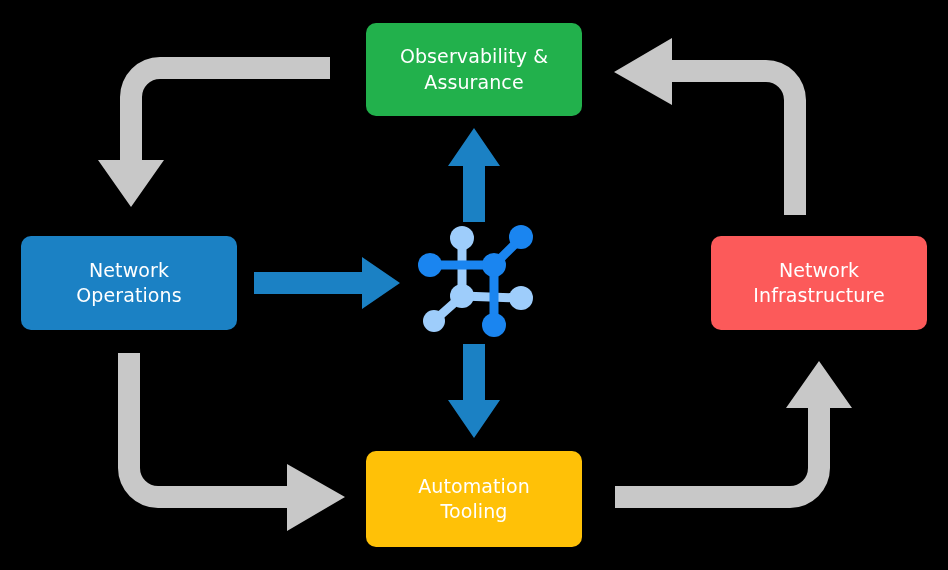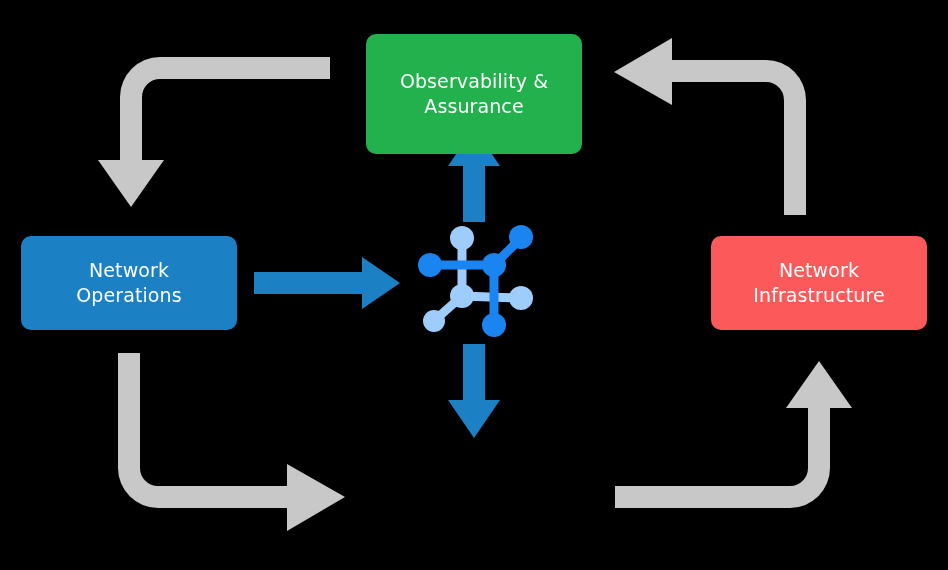--- a/index.html
+++ b/index.html
@@ -42,21 +42,21 @@
     letter-spacing: 0.1px;
     box-sizing: border-box;
     padding: 4px 10px;
     z-index: 5;
   }
   .node-label {
     display: block;
     white-space: pre-line;
   }
   
-  #box-observability { left: 366px; top: 34px;  width: 216px; height: 120px; }
+  #box-observability { left: 366px; top: 23px;  width: 216px; height: 93px; }
   #box-operations    { left: 21px;  top: 236px; width: 216px; height: 94px; }
   #box-infrastructure{ left: 711px; top: 236px; width: 216px; height: 94px; }
   #box-automation    { left: 366px; top: 451px; width: 216px; height: 96px; }
 
   svg.layer { pointer-events: none; }
   svg.layer * { pointer-events: auto; }
 </style>
 </head>
 <body>
 
@@ -160,14 +160,18 @@
   <div class="node-box" id="box-operations" style="background:#1b81c4;">
     <span class="node-label">Network
 Operations</span>
   </div>
 
   <div class="node-box" id="box-infrastructure" style="background:#fc5a5a;">
     <span class="node-label">Network
 Infrastructure</span>
   </div>
 
+  <div class="node-box" id="box-automation" style="background:#ffc107;">
+    <span class="node-label">Automation
+Tooling</span>
+  </div>
 
 </div>
 
 </body></html>

